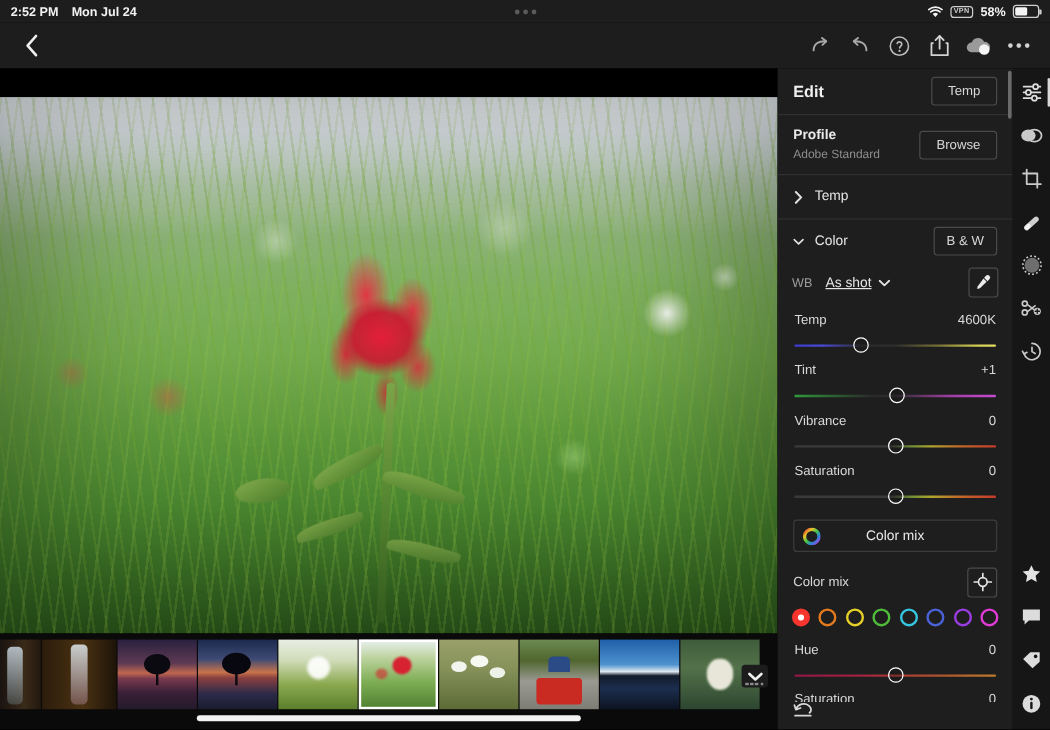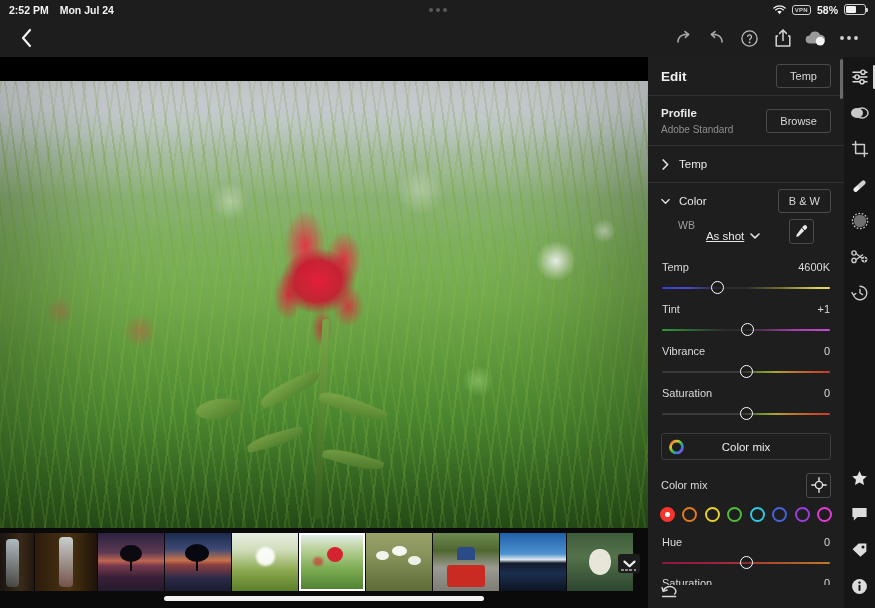--- a/index.html
+++ b/index.html
@@ -124,21 +124,21 @@
     padding:5px 13px; cursor:pointer;
   }
   #profile-row { height:49px; display:flex; align-items:center; justify-content:space-between; padding:0 13px; }
   .plabel { font-size:11.5px; color:#eaeaea; font-weight:bold; line-height:1.35; }
   .psub { font-size:10px; color:#8e8e8e; margin-top:2px; }
 
   .section-head { height:36px; display:flex; align-items:center; padding:0 13px; gap:9px; cursor:pointer; }
   .section-head .sname { font-size:11.5px; color:#e6e6e6; }
   .chev { width:9px; display:flex; align-items:center; justify-content:center; }
 
-  #wb-row { height:33px; display:flex; padding:0 30px; gap:11px; }
+  #wb-row { height:33px; display:flex; align-items:center; padding:0 12px; gap:11px; }
   .wb-lab { font-size:10.5px; color:#9d9d9d; }
   .wb-val { font-size:11.5px; color:#e6e6e6; display:flex; align-items:center; gap:6px; cursor:pointer;text-decoration:underline; }
   #eyedrop-btn {
     margin-left:auto; width:25px; height:25px; border:1px solid #4a4a4a; border-radius:3px;
     display:flex; align-items:center; justify-content:center; cursor:pointer;
   }
 
   .slider { padding:0 14px; margin-top:9px; }
   .slider-top { display:flex; justify-content:space-between; align-items:flex-end; margin-bottom:8px; }
   .sl-name { font-size:11px; color:#d9d9d9; }

